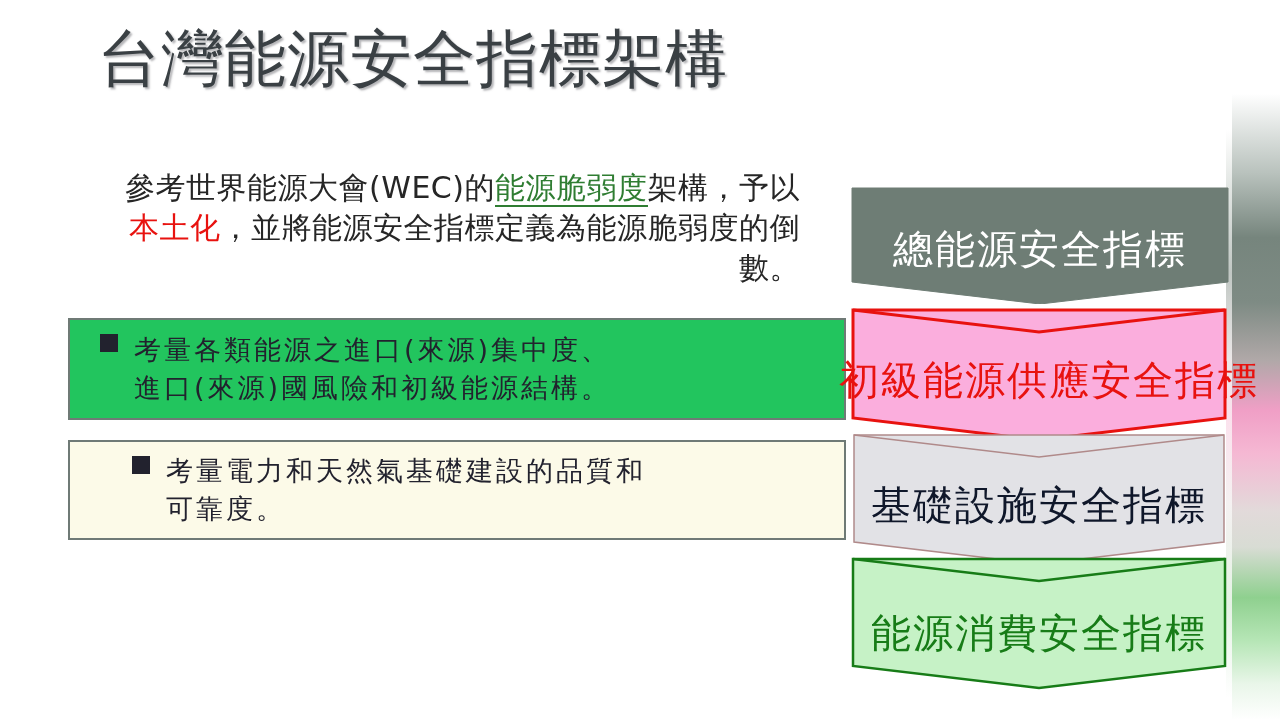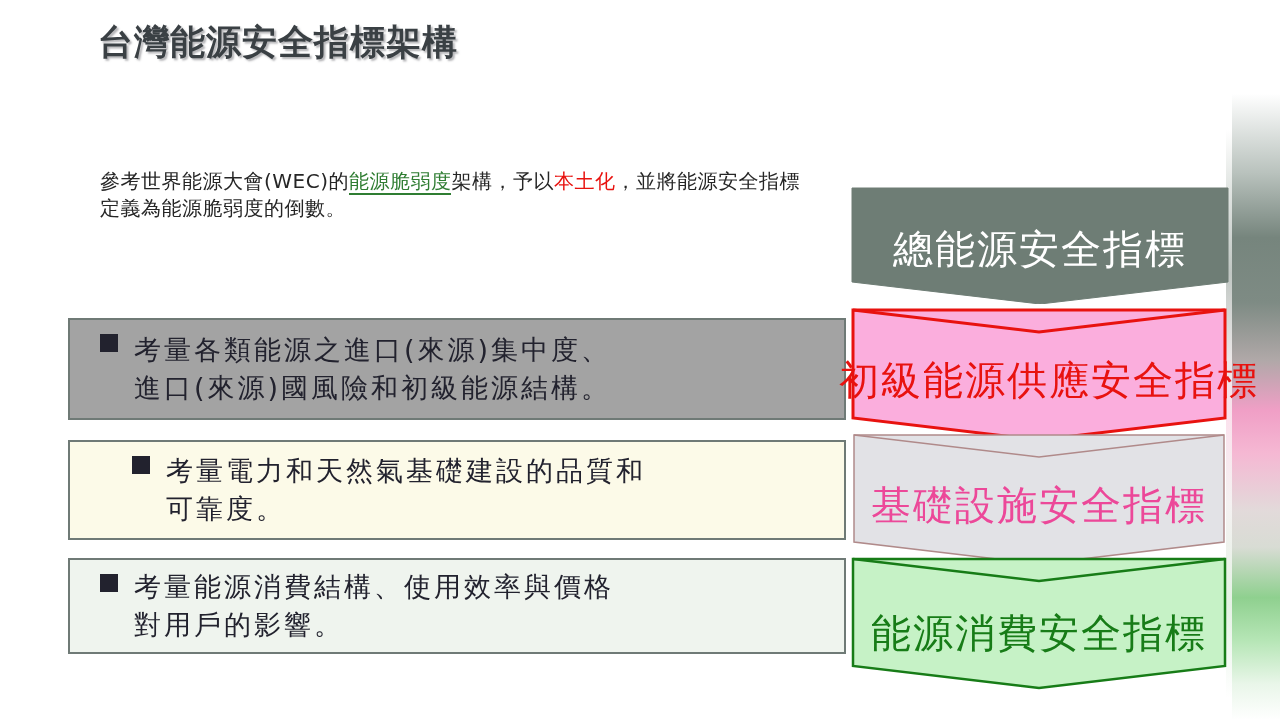--- a/index.html
+++ b/index.html
@@ -55,39 +55,40 @@
         #ece6e6 70%, #cfe7cf 84%,
         #ffffff 97%);
     opacity: .55;
   }
 
   
   .title {
     position: absolute;
     left: 98px;
     top: 22px;
-    font-size: 35px;
+    font-size: 62px;
     line-height: 1.18;
-    font-weight: 700;
+    font-weight: 400;
     color: #3a4044;
     letter-spacing: 1px;
     text-shadow: 2px 2px 2px rgba(120,120,125,.55);
     white-space: nowrap;
   }
 
   
   .intro {
     position: absolute;
     left: 100px;
     top: 168px;
     width: 700px;
-    font-size: 20px;
+    font-size: 30px;
     line-height: 1.34;
     color: #262626;
     letter-spacing: .5px;
+    text-align: right;
   }
   .intro .hl-green {
     color: #2f7d32;
     border-bottom: 2px solid #2f7d32;
   }
   .intro .hl-red {
     color: #e8120f;
   }
 
   
@@ -159,43 +160,36 @@
 
 <div id="slide">
 
   <div class="edge-strip-inner"></div>
   <div class="edge-strip"></div>
 
   <div class="title" style="color: rgb(58, 64, 68);">台灣能源安全指標架構</div>
 
   <div class="intro"><span>參考世界能源大會(WEC)的</span><span class="hl-green" style="color: rgb(47, 125, 50); border-bottom-color: rgb(47, 125, 50);">能源脆弱度</span><span>架構，予以</span><span class="hl-red" style="color: rgb(232, 18, 15);">本土化</span><span>，並將能源安全指標定義為能源脆弱度的倒數。</span></div>
 
-  <div class="desc-box" id="desc-1" style="background: #a3a3a3; border-color: rgb(111, 122, 118);">
+  <div class="desc-box" id="desc-1" style="background: #22c55e; border-color: rgb(111, 122, 118);">
     <div class="bullet"></div>
     <div class="txt">
       <div>考量各類能源之進口(來源)集中度、</div>
       <div>進口(來源)國風險和初級能源結構。</div>
     </div>
   </div>
 
   <div class="desc-box" id="desc-2" style="background: rgb(252, 250, 232); border-color: rgb(111, 122, 118);">
     <div class="bullet"></div>
     <div class="txt">
       <div>考量電力和天然氣基礎建設的品質和</div>
       <div>可靠度。</div>
     </div>
   </div>
 
-  <div class="desc-box" id="desc-3" style="background: rgb(239, 244, 238); border-color: rgb(111, 122, 118);">
-    <div class="bullet"></div>
-    <div class="txt">
-      <div>考量能源消費結構、使用效率與價格</div>
-      <div>對用戶的影響。</div>
-    </div>
-  </div>
 
   <div class="chev" id="chev-1">
     <div class="shape">
       <svg viewBox="0 0 384 118" preserveAspectRatio="none">
         <polygon id="p1" points="4,2 380,2 380,96 192,118 4,96" fill="#6e7d75" stroke="#6e7d75" stroke-width="1" stroke-linejoin="miter"></polygon>
       </svg>
     </div>
     <span class="label" style="color: rgb(255, 255, 255);">總能源安全指標</span>
   </div>
 
@@ -209,21 +203,21 @@
     <span class="label" style="color: rgb(232, 18, 15); margin-left: 20px;">初級能源供應安全指標</span>
   </div>
 
   <div class="chev" id="chev-3">
     <div class="shape">
       <svg viewBox="0 0 382 132" preserveAspectRatio="none">
         <polygon id="p3" points="6,3 376,3 376,110 191,132 6,110" fill="#e2e2e6" stroke="#b08a8a" stroke-width="1.5" stroke-linejoin="miter"></polygon>
         <polyline id="n3" points="6,3 191,25 376,3" fill="none" stroke="#b08a8a" stroke-width="1.5"></polyline>
       </svg>
     </div>
-    <span class="label" style="color: #ec4899;">基礎設施安全指標</span>
+    <span class="label" style="color: #0f172a;">基礎設施安全指標</span>
   </div>
 
   <div class="chev" id="chev-4">
     <div class="shape">
       <svg viewBox="0 0 382 134" preserveAspectRatio="none">
         <polygon id="p4" points="5,3 377,3 377,110 191,132 5,110" fill="#c6f2c6" stroke="#177c17" stroke-width="2.5" stroke-linejoin="miter"></polygon>
         <polyline id="n4" points="5,3 191,25 377,3" fill="none" stroke="#177c17" stroke-width="2.5"></polyline>
       </svg>
     </div>
     <span class="label" style="color: rgb(23, 124, 23);">能源消費安全指標</span>

